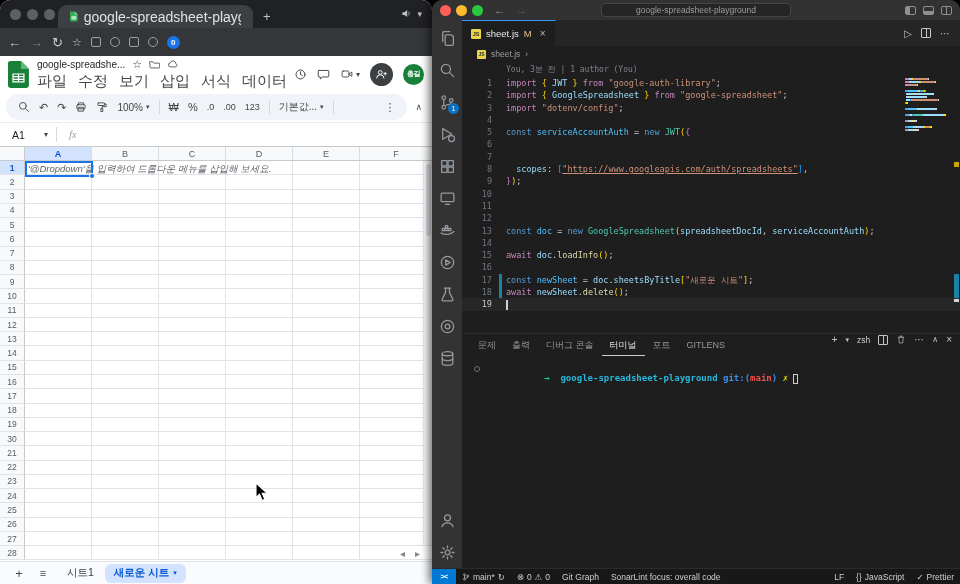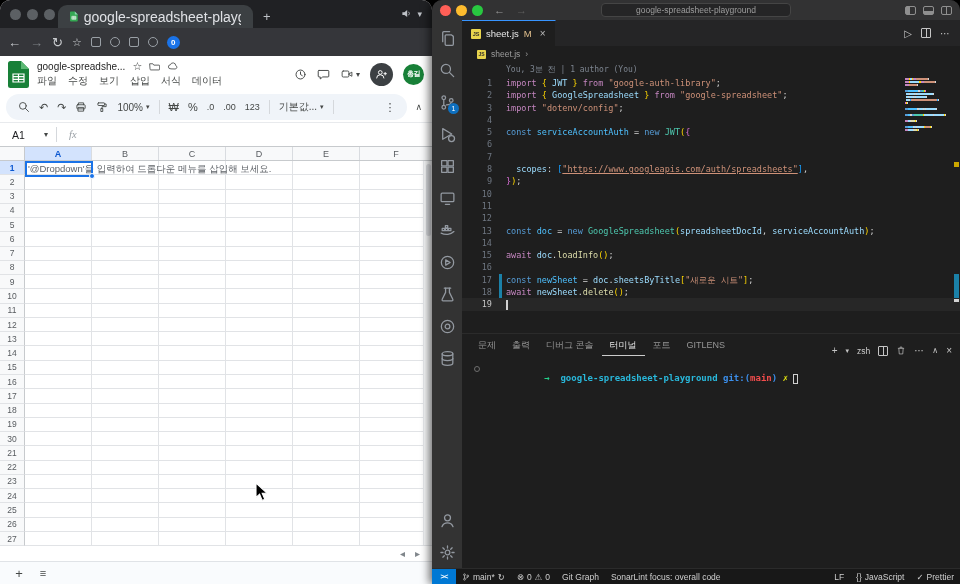--- a/index.html
+++ b/index.html
@@ -21,21 +21,21 @@
 .ext-sq{width:10px;height:10px;border:1.3px solid #9aa0a6;border-radius:2px}
 .ext-ci{width:10px;height:10px;border:1.3px solid #9aa0a6;border-radius:50%}
 .ext-badge{width:13px;height:13px;border-radius:50%;background:#1a73e8;color:#fff;font-size:8px;display:flex;align-items:center;justify-content:center;font-weight:bold}
 
 .sheets-header{height:36px;flex:none;display:flex;align-items:center;padding:0 8px;gap:8px;background:#fff}
 .title-block{display:flex;flex-direction:column;justify-content:center;gap:1px;min-width:0}
 .title-row{display:flex;align-items:center;gap:7px}
 .doc-title{font-size:10px;color:#1f1f1f;white-space:nowrap}
 .t-glyph{font-size:11px;color:#444746}
 .menubar{display:flex;gap:11px}
-.menu-item{font-size:10px;color:#444746;white-space:nowrap}
+.menu-item{font-size:15px;color:#444746;white-space:nowrap}
 .header-right{margin-left:auto;display:flex;align-items:center;gap:10px}
 .cam-wrap{display:flex;align-items:center;gap:2px;color:#444746;font-size:8px}
 .share-btn{width:23px;height:23px;border-radius:50%;background:#3c4043;display:flex;align-items:center;justify-content:center}
 .avatar{width:21px;height:21px;border-radius:50%;background:#188038;color:#fff;font-size:7px;display:flex;align-items:center;justify-content:center;font-weight:bold;letter-spacing:-.5px}
 
 .sheets-toolbar{height:30px;flex:none;display:flex;align-items:center;padding:0 6px;gap:4px;background:#fff}
 .tb-pill{height:26px;flex:1;background:#f0f4f9;border-radius:16px;display:flex;align-items:center;gap:9px;padding:0 12px;color:#444746;overflow:hidden}
 .tb-g{font-size:11px;color:#444746;white-space:nowrap}
 .tb-sep{width:1px;height:14px;background:#d5d8dc;flex:none}
 .zoom-w,.font-w{display:flex;align-items:center;gap:3px;font-size:10px;color:#444746;white-space:nowrap}
@@ -51,21 +51,21 @@
 .col-headers{display:flex;height:14px;border-bottom:1px solid #c7cacd}
 .corner{width:25px;flex:none;background:#f8f9fa;border-right:1px solid #c7cacd}
 .col-h{width:67px;flex:none;background:#f8f9fa;border-right:1px solid #d9dce0;font-size:9px;color:#575b5f;display:flex;align-items:center;justify-content:center}
 .col-h.last{flex:1;border-right:none}
 .col-h.sel{background:#d3e3fd;color:#0b57d0;font-weight:bold}
 .g-row{display:flex;height:14.28px}
 .row-h{width:25px;flex:none;background:#f8f9fa;border-right:1px solid #c7cacd;border-bottom:1px solid #e1e3e6;font-size:8.5px;color:#575b5f;display:flex;align-items:center;justify-content:center}
 .row-h.sel{background:#d3e3fd;color:#0b57d0;font-weight:bold}
 .cell{width:67px;flex:none;border-right:1px solid #e1e3e6;border-bottom:1px solid #e1e3e6;background:#fff}
 .cell.last{flex:1;border-right:none}
-.cell-hint{position:absolute;left:28px;top:16px;font-size:9.5px;color:#5f6368;white-space:nowrap;pointer-events:none}
+.cell-hint{position:absolute;left:28px;top:16px;font-size:9.5px;font-style:italic;color:#5f6368;white-space:nowrap;pointer-events:none}
 .sel-border{position:absolute;left:25px;top:14px;width:68px;height:16px;border:2px solid #1a73e8;pointer-events:none}
 .fill-handle{position:absolute;left:89px;top:26px;width:6px;height:6px;background:#1a73e8;border:1px solid #fff;border-radius:50%;pointer-events:none}
 .v-scroll{position:absolute;right:0;top:14px;bottom:16px;width:9px;background:#f8f9fa;border-left:1px solid #e8eaed}
 .v-thumb{margin:3px 1px 0 2px;height:72px;width:5px;background:#dadce0;border-radius:3px}
 .h-arrows{position:absolute;right:12px;bottom:2px;display:flex;gap:10px;color:#80868b;font-size:10px}
 
 .sheet-tabbar{height:23px;flex:none;background:#f9fbfd;border-top:1px solid #e0e3e7;display:flex;align-items:center;padding-left:10px;gap:6px}
 .stb-g{font-size:13px;color:#444746;width:18px;text-align:center}
 .sheet-tab{height:19px;display:flex;align-items:center;gap:4px;padding:0 9px;font-size:10.5px;color:#3c4043;font-weight:500;border-radius:6px}
 .sheet-tab.active{background:#d3e3fd;color:#0b57d0;font-weight:bold}
@@ -110,21 +110,21 @@
 .minimap{position:absolute;right:9px;top:16px;width:46px}
 .mm-line{height:2px;margin-bottom:1px;font-size:0;white-space:nowrap;overflow:hidden}
 .mm-line span{display:inline-block;height:2px}
 .ovr{position:absolute;right:1px;width:5px}
 .ovr.amber{top:100px;height:5px;background:#cca700}
 .ovr.teal{top:212px;height:24px;background:#1b81a8}
 .ovr.cur{top:237px;height:3px;background:#d4d4d4}
 .chg-bar{position:absolute;left:37px;width:3px;top:212px;height:24px;background:#1b81a8}
 
 .panel{height:235px;flex:none;background:#1e1e1e;border-top:1px solid #2b2b2b;display:flex;flex-direction:column}
-.panel-head{height:22px;flex:none;display:flex;align-items:flex-end;padding:0 8px}
+.panel-head{height:22px;flex:none;display:flex;align-items:flex-start;padding:0 8px}
 .ptabs{display:flex;align-items:center;height:100%}
 .ptab{padding:0 8px;font-size:9px;color:#969696;display:flex;align-items:center;height:100%;white-space:nowrap}
 .ptab.active{color:#e7e7e7;box-shadow:inset 0 -1px 0 #cccccc}
 .panel-actions{margin-left:auto;display:flex;align-items:center;gap:8px;color:#c5c5c5;font-size:10px}
 .shell-label{font-size:8.5px;color:#cccccc}
 .trash-ico{width:10px;height:11px}
 .trash-ico path{fill:none;stroke:#c5c5c5;stroke-width:1.1}
 .terminal{flex:1;position:relative;padding:7px 0 0 28px;font-family:"DejaVu Sans Mono","Liberation Mono",monospace;font-size:9px;color:#cccccc;white-space:pre}
 .term-dec{position:absolute;left:12px;top:10px;width:6px;height:6px;border:1px solid #6e6e6e;border-radius:50%}
 .t-arrow{color:#23d18b;font-weight:bold}
@@ -529,36 +529,54 @@
         </div>
         <div class="g-row">
           <div class="row-h">27</div>
           <div class="cell"></div>
           <div class="cell"></div>
           <div class="cell"></div>
           <div class="cell"></div>
           <div class="cell"></div>
           <div class="cell last"></div>
         </div>
+        <div class="g-row">
+          <div class="row-h">28</div>
+          <div class="cell"></div>
+          <div class="cell"></div>
+          <div class="cell"></div>
+          <div class="cell"></div>
+          <div class="cell"></div>
+          <div class="cell last"></div>
+        </div>
       </div>
     <div class="cell-hint">'@Dropdown'을 입력하여 드롭다운 메뉴를 삽입해 보세요.</div>
     <div class="sel-border"></div>
     <div class="fill-handle"></div>
     <div class="v-scroll">
         <div class="v-thumb"></div>
       </div>
     <div class="h-arrows">
       <span>◂</span>
       <span>▸</span>
     </div>
   </div>
 
   <div class="sheet-tabbar">
     <span class="stb-g">+</span>
     <span class="stb-g" style="font-size:11px">≡</span>
+    <div style="display:flex;height:100%;align-items:center;gap:2px">
+        <div class="sheet-tab">
+          <span>시트1</span>
+        </div>
+        <div class="sheet-tab active">
+          <span>새로운 시트</span>
+          <span class="st-car">▾</span>
+        </div>
+      </div>
   </div>
 </div>
 
 <div class="win-right">
 
   <div class="vs-titlebar">
     <span class="vtl red"></span>
     <span class="vtl yel"></span>
     <span class="vtl grn"></span>
     <span class="vs-nav">←</span>

